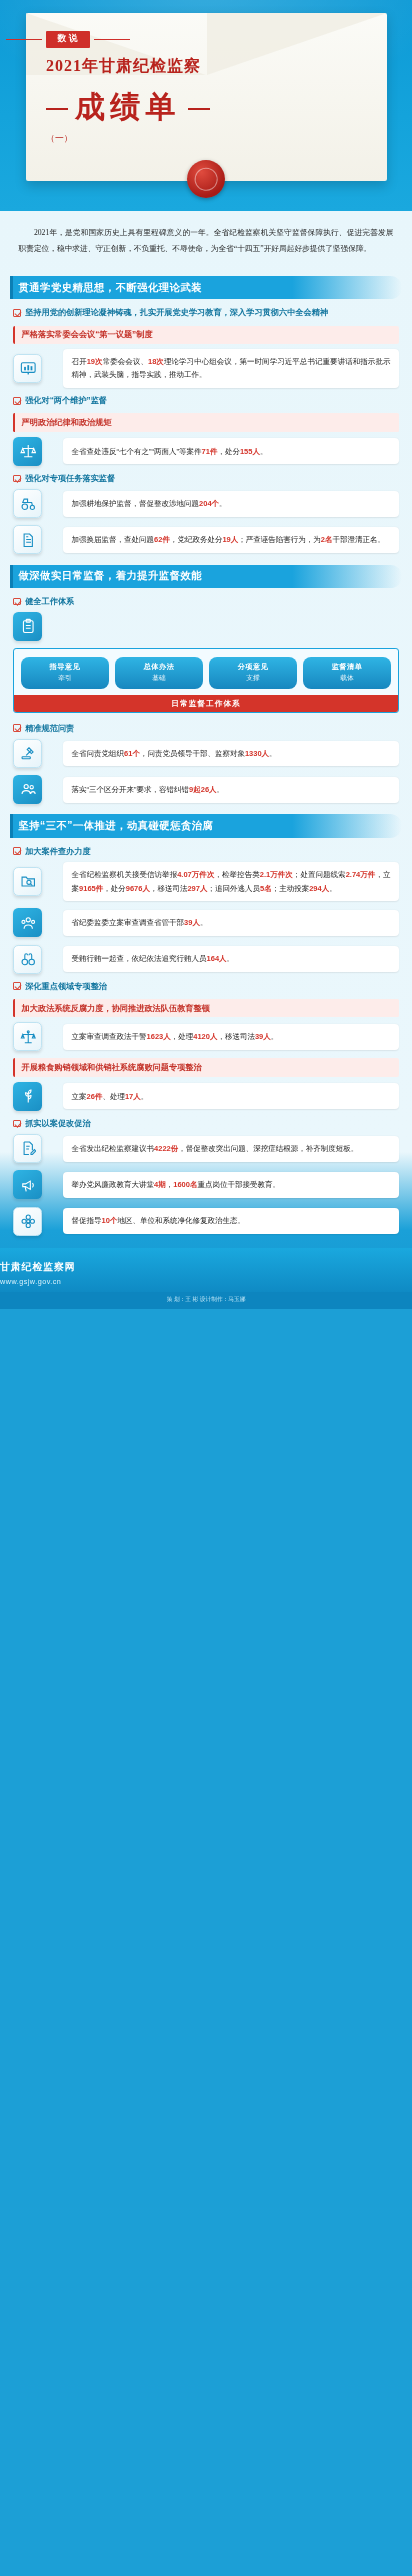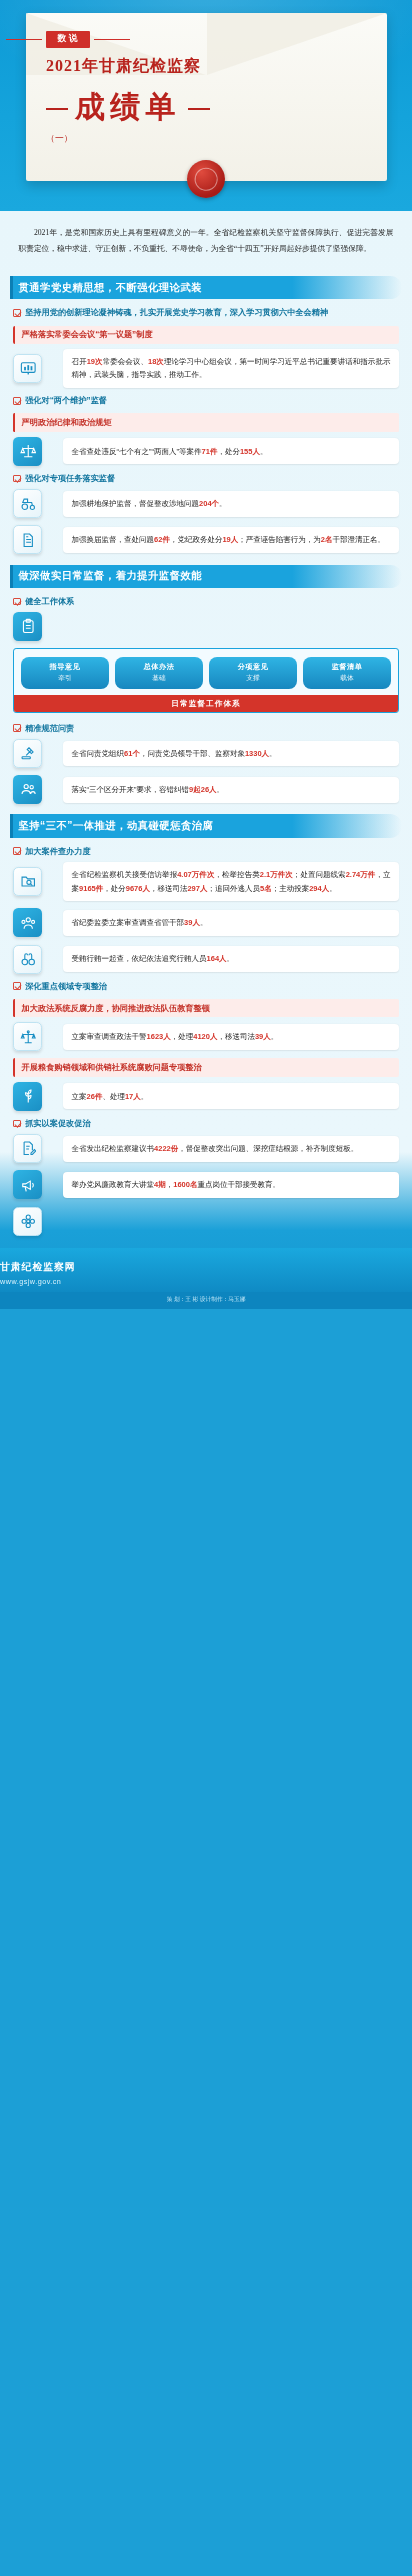--- a/index.html
+++ b/index.html
@@ -437,20 +437,21 @@
         </div>
         <div class="bubble">举办党风廉政教育大讲堂<b>4期</b>，<b>1600名</b>重点岗位干部接受教育。</div>
       </div>
       <div class="row">
         <div class="icon white">
           <svg viewBox="0 0 24 24" fill="none" stroke="currentColor" stroke-width="1.6">
             <circle cx="12" cy="12" r="2.4"></circle>
             <path d="M12 3a3 3 0 0 1 0 6 3 3 0 0 1 0-6zM21 12a3 3 0 0 1-6 0 3 3 0 0 1 6 0zM12 21a3 3 0 0 1 0-6 3 3 0 0 1 0 6zM3 12a3 3 0 0 1 6 0 3 3 0 0 1-6 0z"></path>
           </svg>
         </div>
+        <div class="bubble">督促指导<b>10个</b>地区、单位和系统净化修复政治生态。</div>
       </div>
     </div>
 
   <div class="footer">
     <div class="f1">甘肃纪检监察网</div>
     <div class="f2">www.gsjw.gov.cn</div>
   </div>
   <div class="credit">策 划：王 彬   设计制作：马玉娜</div>
 </div>
 

